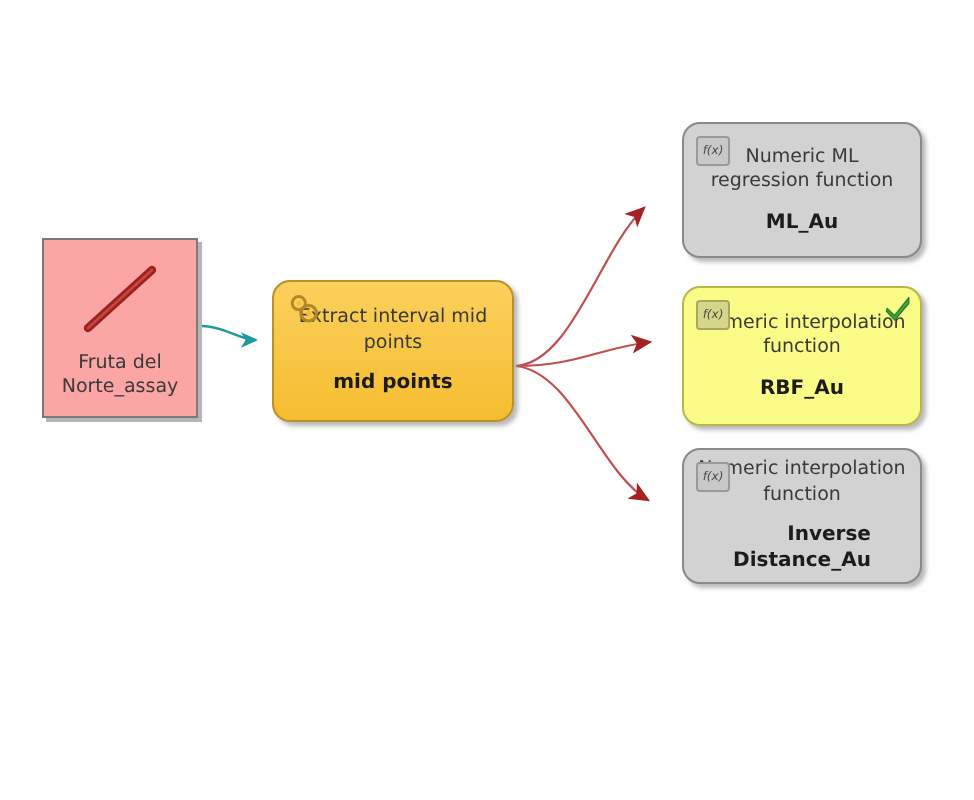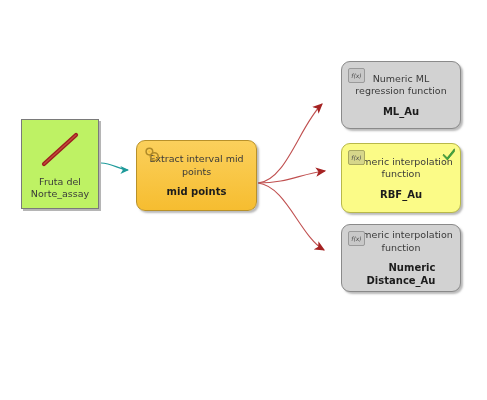--- a/index.html
+++ b/index.html
@@ -27,21 +27,21 @@
     position: absolute;
     box-sizing: border-box;
     display: flex;
     flex-direction: column;
     align-items: center;
     justify-content: center;
   }
 
   
   .node-square {
-    background: #bef264;
+    background: #fca5a5;
     border: 1px solid #7a7a7a;
     box-shadow: 2px 2px 0 rgba(120,120,120,0.55);
   }
 
   
   .node-round {
     border-radius: 9px;
     border: 1px solid #8c8c8c;
     box-shadow: 2px 2px 2px rgba(130,130,130,0.55);
   }
@@ -185,17 +185,17 @@
     </svg>
     <div class="node-title">Numeric interpolation
 function</div>
     <div class="node-name">RBF_Au</div>
   </div>
 
   <div class="node node-round node-grey" style="left:341px; top:224px; width:120px; height:68px;">
     <div class="fx-badge">f(x)</div>
     <div class="node-title">Numeric interpolation
 function</div>
-    <div class="node-name">Numeric
+    <div class="node-name">Inverse
 Distance_Au</div>
   </div>
 
 </div>
 
 </body></html>

